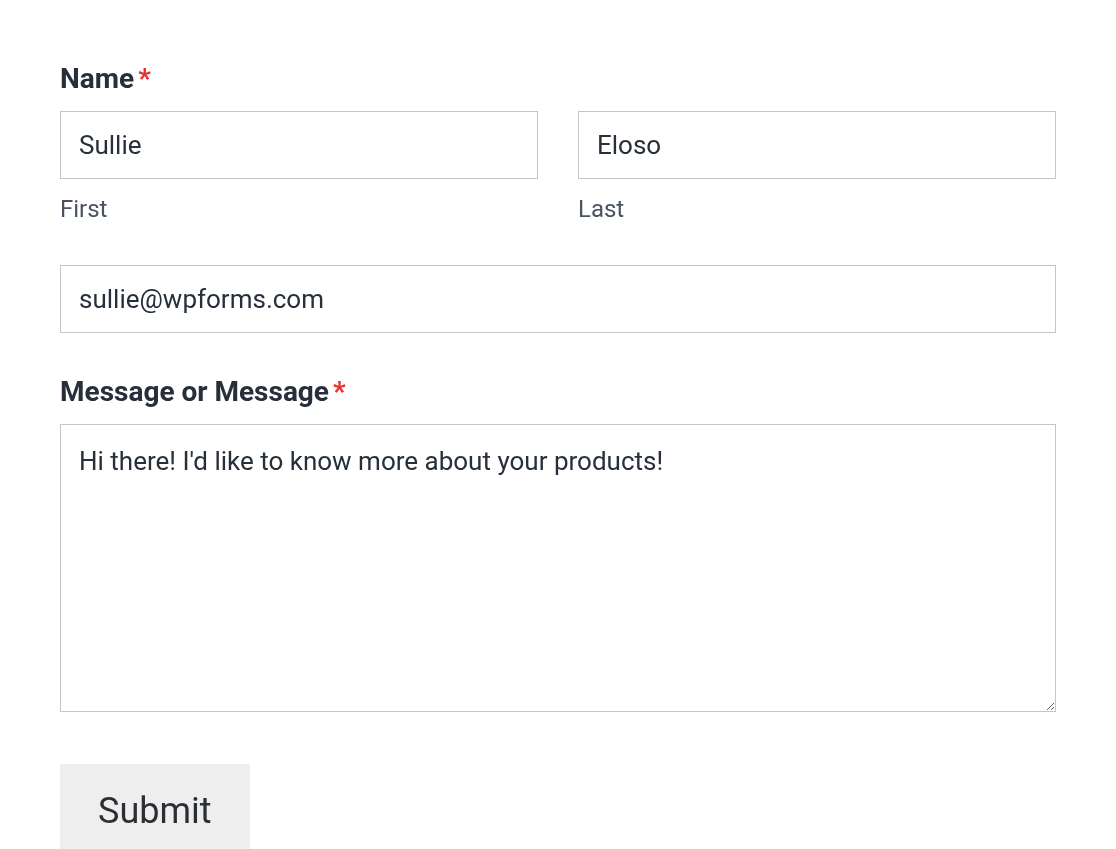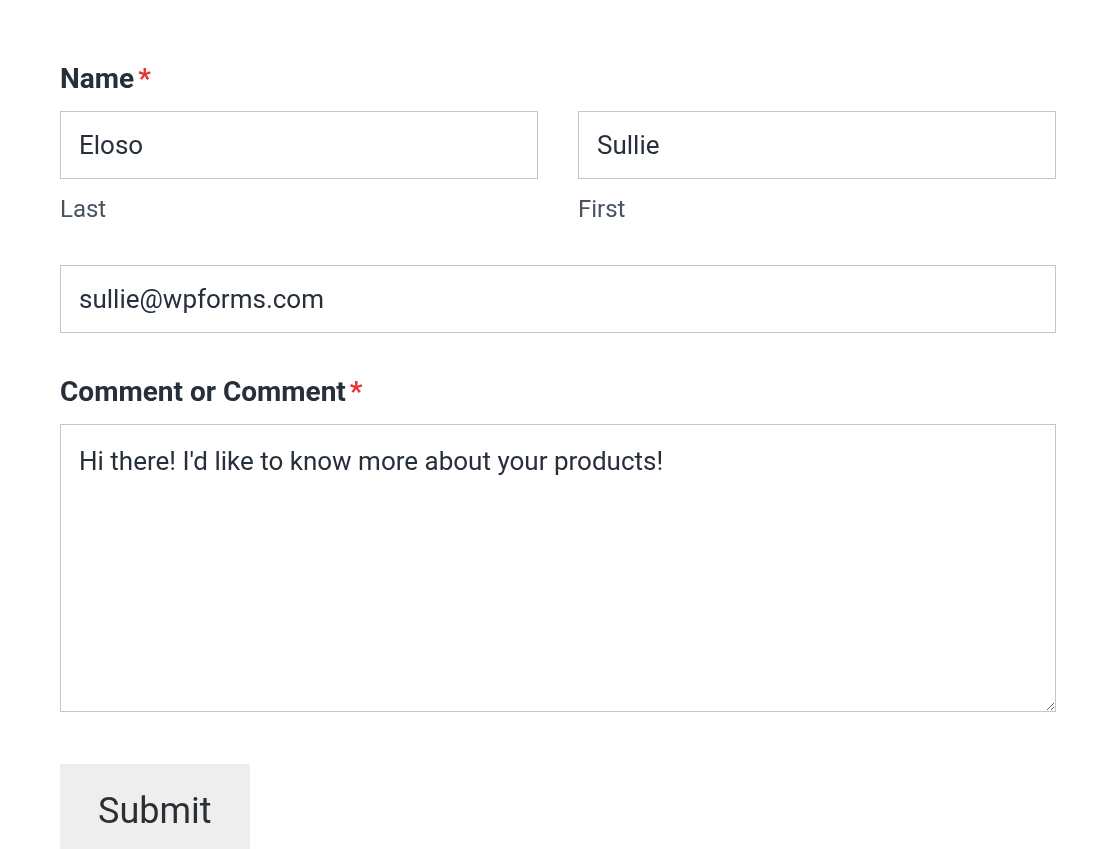--- a/index.html
+++ b/index.html
@@ -76,39 +76,39 @@
 
 <form>
 
   
   <div class="field">
     <label class="field-label">
       <span>Name</span><span class="required">*</span>
     </label>
     <div class="name-row">
       <div class="name-col">
+        <input type="text" value="Sullie" style="">
+        <span class="sublabel">First</span>
+      </div>
+      <div class="name-col">
         <input type="text" value="Eloso" style="">
         <span class="sublabel">Last</span>
-      </div>
-      <div class="name-col">
-        <input type="text" value="Sullie" style="">
-        <span class="sublabel">First</span>
       </div>
     </div>
   </div>
 
   
   <div class="field">
     <input type="email" value="sullie@wpforms.com" style="">
   </div>
 
   
   <div class="field">
     <label class="field-label">
-      <span>Comment or Comment</span><span class="required">*</span>
+      <span>Message or Message</span><span class="required">*</span>
     </label>
     <textarea style="">Hi there! I'd like to know more about your products!</textarea>
   </div>
 
   
   <button type="button" class="submit-btn">Submit</button>
 
 </form>
 
 </body></html>

